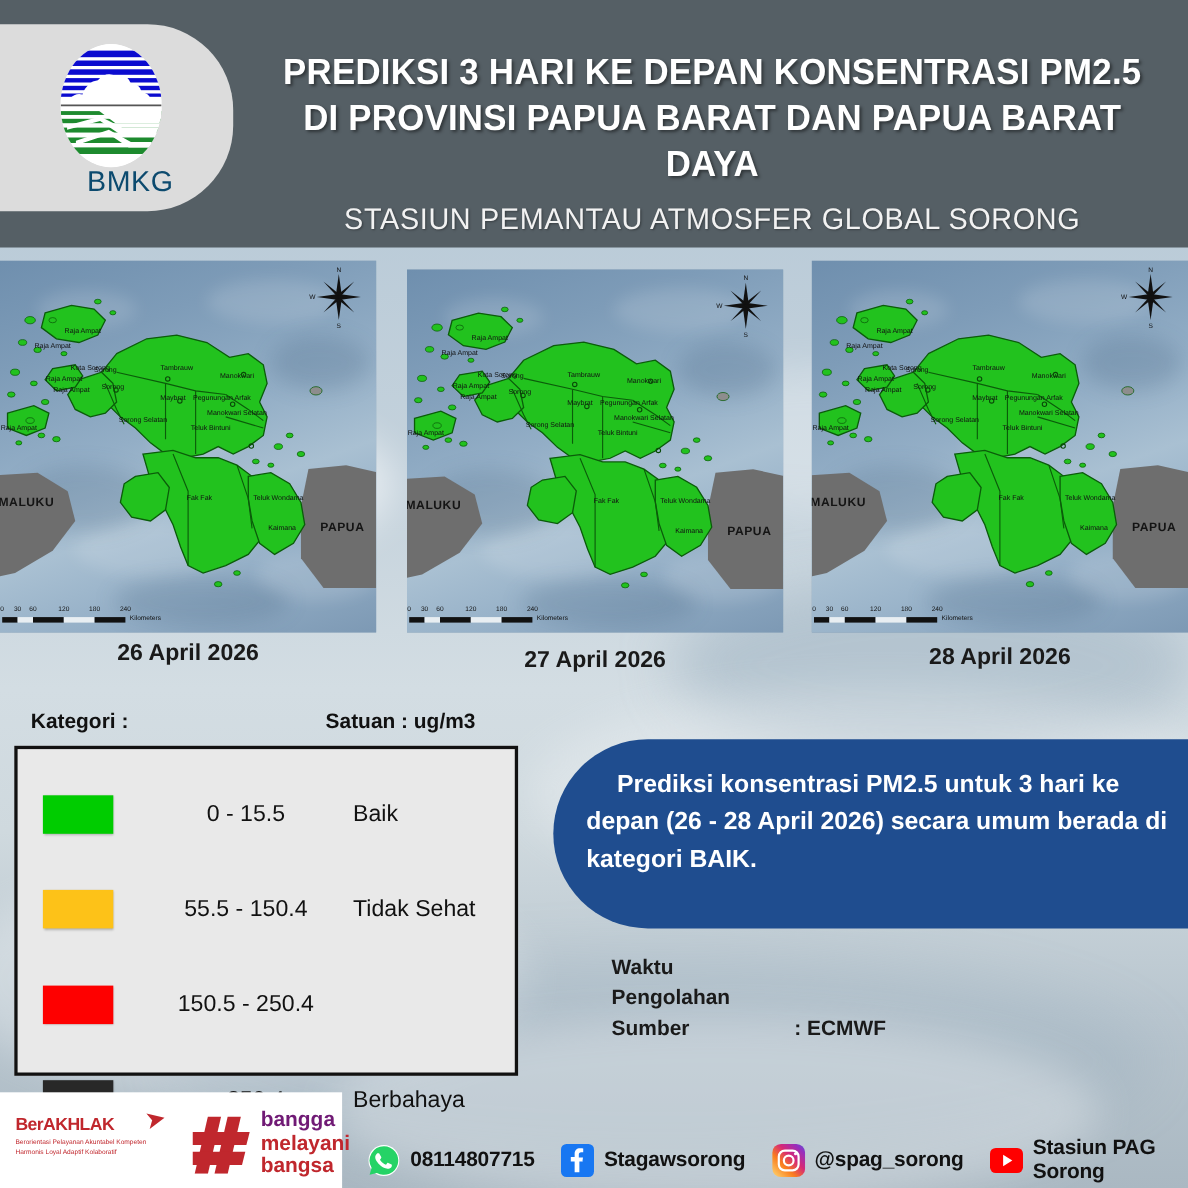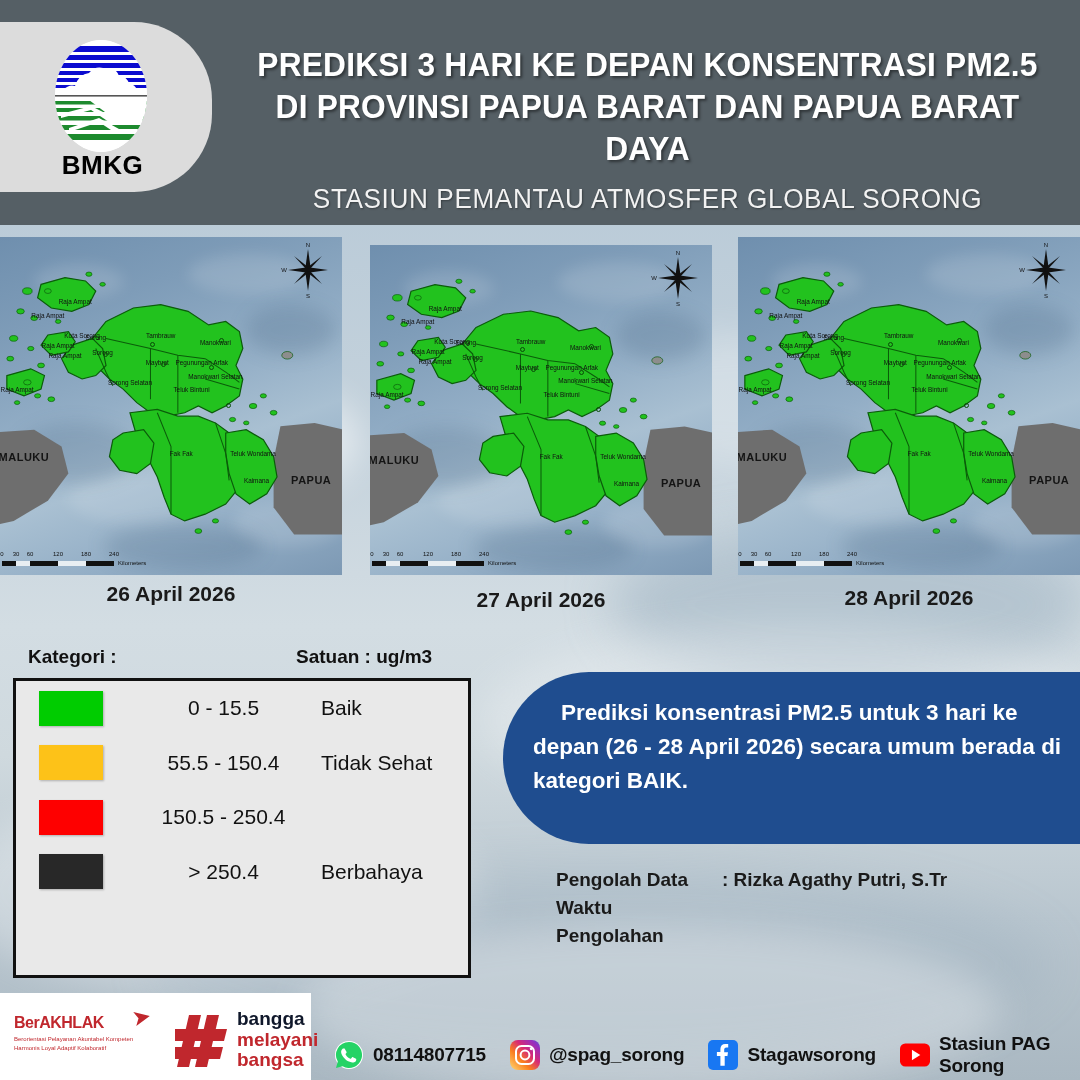--- a/index.html
+++ b/index.html
@@ -13,22 +13,22 @@
   .bg-clouds{position:absolute;left:0;top:225px;width:1080px;height:855px;overflow:hidden;}
   .cloud{position:absolute;border-radius:50%;background:rgba(255,255,255,.55);filter:blur(18px);}
   .cloud2{position:absolute;border-radius:50%;background:rgba(130,155,175,.35);filter:blur(24px);}
 
   
   .header{position:absolute;left:0;top:0;width:1080px;height:225px;background:#555f65;}
   .logo-plate{position:absolute;left:0;top:22px;width:212px;height:170px;background:#dcdcdc;
     border-top-right-radius:78px;border-bottom-right-radius:78px;}
   .logo-circle{position:absolute;left:55px;top:18px;width:92px;height:112px;border-radius:50%;
     background:#fff;overflow:hidden;}
-  .logo-label{position:absolute;left:0;top:128px;width:205px;text-align:center;
-    font-weight:bold;font-size:26px;color:#000000;letter-spacing:.5px;}
+  .logo-label{position:absolute;left:16px;top:128px;width:205px;text-align:center;
+    font-weight:normal;font-size:26px;color:#0c4a6e;letter-spacing:.5px;}
   .title-wrap{position:absolute;left:215px;top:44px;width:865px;text-align:center;}
   .title-line{font-weight:bold;font-size:33px;color:#fff;line-height:42px;letter-spacing:.2px;
     text-shadow:2px 2px 3px rgba(0,0,0,.45);font-stretch:condensed;transform:scaleX(.96);}
   .subtitle{margin-top:14px;font-size:27px;color:#f2f2f2;letter-spacing:.6px;
     text-shadow:1px 1px 2px rgba(0,0,0,.35);transform:scaleX(.97);}
 
   
   .map-panel{position:absolute;overflow:hidden;background:#7e9ab4;}
   .map-cap{position:absolute;text-align:center;font-weight:bold;font-size:21px;color:#1a1a1a;}
 
@@ -44,21 +44,21 @@
   .scalebar .bar{position:absolute;height:5px;background:#111;}
   .scalebar .barw{position:absolute;height:5px;background:#e8eef2;}
   .scalebar .tick{position:absolute;font-size:6px;color:#111;}
   .dotmark{position:absolute;width:3px;height:3px;border-radius:50%;border:1px solid #0a4a08;}
 
   
   .kategori-lbl{position:absolute;left:28px;top:646px;font-weight:bold;font-size:19px;color:#111;}
   .satuan-lbl{position:absolute;left:296px;top:646px;font-weight:bold;font-size:19px;color:#111;}
   .legend-box{position:absolute;left:13px;top:678px;width:452px;height:294px;
     background:#e9e9e9;border:3px solid #111;}
-  .legend-row{display:flex;align-items:center;height:54.5px;}
+  .legend-row{display:flex;align-items:center;height:54.5px;margin-top:32px;}
   .sw-cell{width:110px;display:flex;justify-content:center;}
   .swatch{width:64px;height:35px;box-shadow:1px 1px 2px rgba(0,0,0,.25);}
   .rng-cell{width:195px;text-align:center;font-size:21px;color:#111;}
   .cat-cell{width:140px;font-size:21px;color:#111;line-height:24px;}
 
   
   .callout{position:absolute;left:503px;top:672px;width:577px;height:172px;background:#1f4d8f;
     border-top-left-radius:96px;border-bottom-left-radius:96px;}
   .callout p{margin:0;position:absolute;left:30px;top:24px;width:530px;color:#fff;
     font-size:22.5px;font-weight:bold;line-height:34px;text-indent:28px;}
@@ -72,21 +72,21 @@
   
   .logo-band{position:absolute;left:0;top:993px;width:311px;height:87px;background:#fff;}
   .berakhlak{position:absolute;left:14px;top:21px;width:150px;}
   .ba-main{font-weight:bold;font-size:16px;color:#c0272d;letter-spacing:-.5px;}
   .ba-sub{font-size:6px;line-height:8.5px;color:#c0272d;margin-top:3px;}
   .arrow{position:absolute;left:133px;top:12px;color:#c0272d;font-size:20px;font-weight:bold;
     transform:rotate(-12deg);}
   .bangga{position:absolute;left:175px;top:18px;}
   .hash{position:absolute;left:0;top:4px;width:56px;height:52px;}
   .bg-txt{position:absolute;left:62px;top:-2px;font-size:19px;line-height:20.5px;font-weight:bold;}
-  .bg-txt .b1{color:#0f172a;}
+  .bg-txt .b1{color:#701a75;}
   .bg-txt .b2{color:#c0272d;}
 
   .social{position:absolute;left:334px;top:1033px;display:flex;align-items:center;gap:8px;}
   .soc-item{display:flex;align-items:center;gap:9px;margin-right:16px;}
   .soc-txt{font-weight:bold;font-size:19px;color:#111;letter-spacing:-.2px;}
   .ic{width:30px;height:30px;border-radius:7px;display:flex;align-items:center;justify-content:center;}
 </style>
 </head>
 <body>
 
@@ -504,25 +504,25 @@
       <div class="cat-cell">Berbahaya</div>
     </div>
   </div>
 
 <div class="callout">
   <p>Prediksi konsentrasi PM2.5 untuk 3 hari ke depan (26 - 28 April 2026) secara umum berada di kategori BAIK.</p>
 </div>
 
 <div class="meta" id="meta-root">
     <div class="meta-row">
-      <div class="meta-k">Pengolah Data</div>
-      <div class="meta-v">: Rizka Agathy Putri, S.Tr</div>
+      <div class="meta-k">Waktu Pengolahan</div>
     </div>
     <div class="meta-row">
-      <div class="meta-k">Waktu Pengolahan</div>
+      <div class="meta-k">Sumber</div>
+      <div class="meta-v">: ECMWF</div>
     </div>
   </div>
 
 <div class="logo-band">
   <div class="berakhlak">
     <div class="ba-main"><span style="color:#c0272d">Ber</span><span style="color:#c0272d">AKHLAK</span></div>
     <div class="ba-sub">
       <div>Berorientasi Pelayanan Akuntabel Kompeten</div>
       <div>Harmonis Loyal Adaptif Kolaboratif</div>
     </div>
@@ -550,20 +550,29 @@
 <div class="social" id="social-root">
     <div class="soc-item">
       <div class="ic">
         <svg viewBox="0 0 30 30" width="30" height="30">
           <circle cx="15" cy="15" r="14" fill="#fff"></circle>
           <path d="M15 2a13 13 0 00-11.2 19.6L2 28l6.6-1.7A13 13 0 1015 2z" fill="#25D366"></path>
           <path d="M11 9.2c-.3-.7-.6-.7-.9-.7h-.7c-.3 0-.7.1-1 .5-.4.4-1.3 1.3-1.3 3.1s1.3 3.6 1.5 3.9c.2.3 2.6 4.1 6.4 5.6 3.1 1.2 3.8 1 4.5.9.7-.1 2.2-.9 2.5-1.8.3-.9.3-1.6.2-1.8-.1-.2-.4-.3-.7-.5l-2.5-1.2c-.3-.2-.6-.2-.9.1l-1 1.3c-.2.3-.4.3-.8.1-.3-.2-1.5-.6-2.8-1.8-1-.9-1.7-2.1-1.9-2.4-.2-.3 0-.5.1-.7l.6-.7c.2-.2.2-.4.3-.6.1-.2 0-.4 0-.6L11 9.2z" fill="#fff"></path>
         </svg>
       </div>
       <div class="soc-txt">08114807715</div>
+    </div>
+    <div class="soc-item">
+      <div class="ic">
+        <svg viewBox="0 0 30 30" width="30" height="30">
+          <rect x="0" y="0" width="30" height="30" rx="5" fill="#1877F2"></rect>
+          <path d="M19.4 16.3l.6-4h-3.8V9.7c0-1.1.5-2.2 2.3-2.2h1.7V4.1S18.7 3.9 17.3 3.9c-3 0-4.9 1.8-4.9 5.1v2.9H8.9v4h3.5v9.8h4.3v-9.8h3.2z" fill="#fff"></path>
+        </svg>
+      </div>
+      <div class="soc-txt">Stagawsorong</div>
     </div>
     <div class="soc-item">
       <div class="ic">
         <svg viewBox="0 0 30 30" width="30" height="30">
           <defs>
             <linearGradient id="ig" x1="0" y1="1" x2="1" y2="0">
               <stop offset="0" stop-color="#FEDA75"></stop>
               <stop offset=".35" stop-color="#FA7E1E"></stop>
               <stop offset=".6" stop-color="#D62976"></stop>
               <stop offset=".85" stop-color="#962FBF"></stop>
@@ -573,29 +582,20 @@
           <rect x="0" y="0" width="30" height="30" rx="8" fill="url(#ig)"></rect>
           <rect x="6" y="6" width="18" height="18" rx="5.5" fill="none" stroke="#fff" stroke-width="2"></rect>
           <circle cx="15" cy="15" r="4.4" fill="none" stroke="#fff" stroke-width="2"></circle>
           <circle cx="21.2" cy="8.8" r="1.4" fill="#fff"></circle>
         </svg>
       </div>
       <div class="soc-txt">@spag_sorong</div>
     </div>
     <div class="soc-item">
       <div class="ic">
-        <svg viewBox="0 0 30 30" width="30" height="30">
-          <rect x="0" y="0" width="30" height="30" rx="5" fill="#1877F2"></rect>
-          <path d="M19.4 16.3l.6-4h-3.8V9.7c0-1.1.5-2.2 2.3-2.2h1.7V4.1S18.7 3.9 17.3 3.9c-3 0-4.9 1.8-4.9 5.1v2.9H8.9v4h3.5v9.8h4.3v-9.8h3.2z" fill="#fff"></path>
-        </svg>
-      </div>
-      <div class="soc-txt">Stagawsorong</div>
-    </div>
-    <div class="soc-item">
-      <div class="ic">
         <svg viewBox="0 0 34 26" width="34" height="26">
           <rect x="0" y="0" width="34" height="26" rx="6" fill="#FF0000"></rect>
           <polygon points="13.5,7 23,13 13.5,19" fill="#fff"></polygon>
         </svg>
       </div>
       <div class="soc-txt">Stasiun PAG Sorong</div>
     </div>
   </div>
 
 </body></html>

